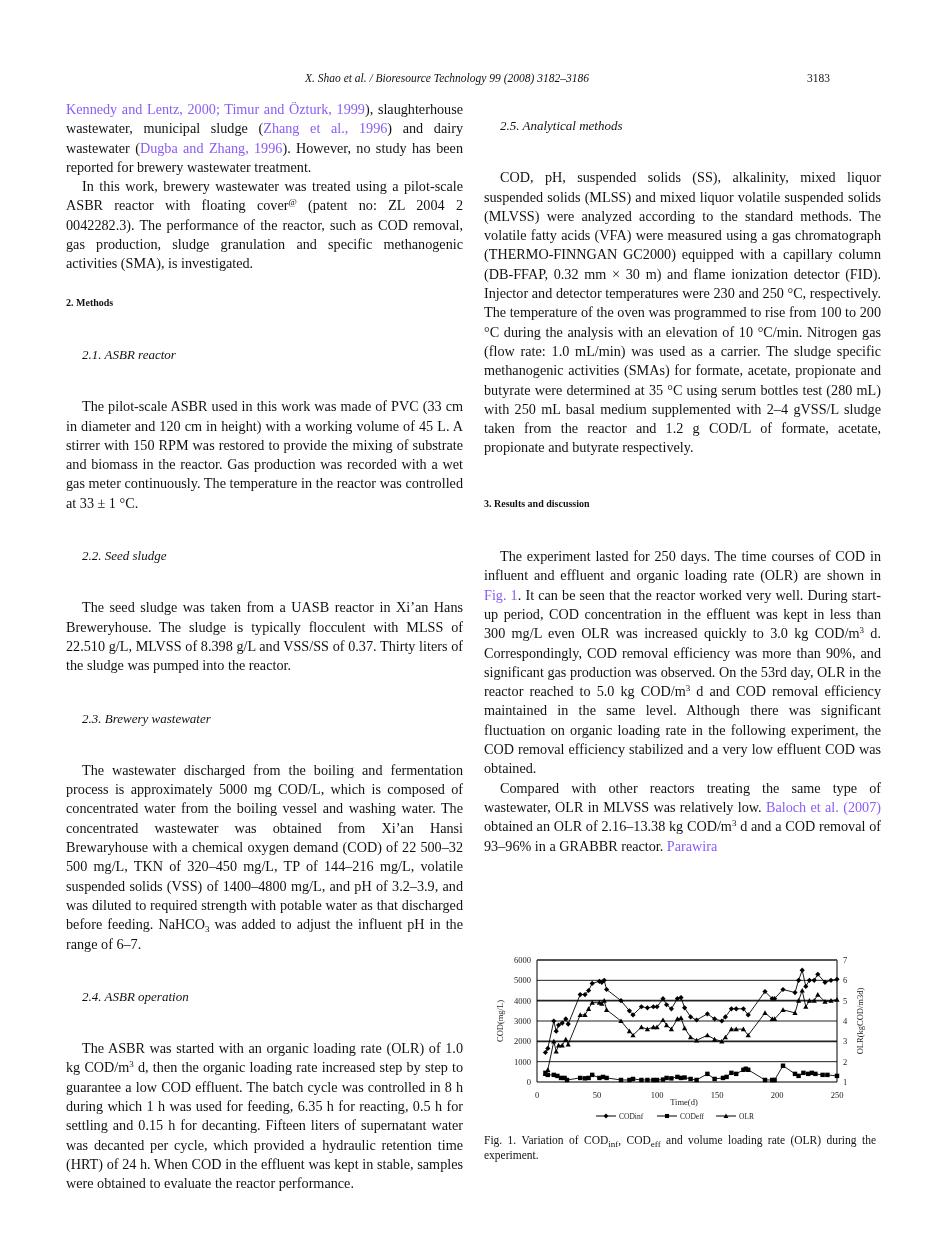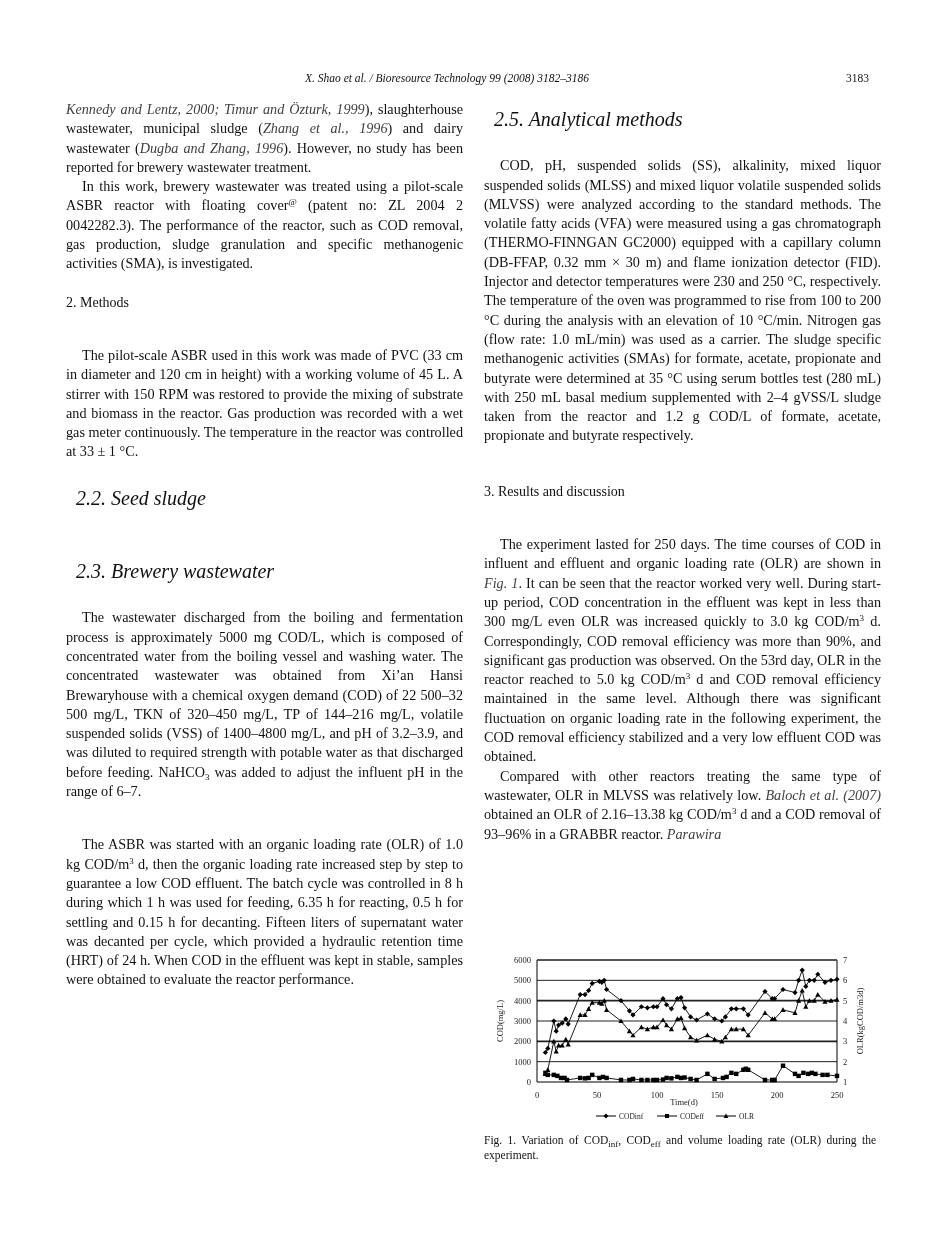--- a/index.html
+++ b/index.html
@@ -1,28 +1,28 @@
 <!DOCTYPE html>
 <html><head>
 <meta charset="utf-8">
 <style>
   html, body { margin:0; padding:0; background:#fff; }
   body { width:925px; height:1234px; position:relative; overflow:hidden;
          font-family:"Liberation Serif","DejaVu Serif",serif; color:#111; }
   .running-head { position:absolute; top:72px; left:0; width:925px; font-size:11.5px; }
   .running-head .rh-title { position:absolute; left:305px; font-style:italic; }
-  .running-head .rh-page { position:absolute; left:846px; }
+  .running-head .rh-page { position:absolute; left:807px; }
   .col { position:absolute; top:100px; width:397px; font-size:14.2px; line-height:19.3px; }
   .col.left { left:66px; }
   .col.right { left:484px; }
   p { margin:0; text-align:justify; }
   p.ind { text-indent:16px; }
-  .link { color:#404040;font-style:italic; }
-  h2 { font-size:14px; font-weight:normal; margin:0; line-height:19.3px; }
-  h3 { font-size:20px; font-weight:normal; font-style:italic; margin:10px; line-height:19.3px; }
+  .link { color:#8b5cf6; }
+  h2 { font-size:10px; font-weight:bold; margin:0; line-height:19.3px; }
+  h3 { font-size:13px; font-weight:normal; font-style:italic; margin:16px; line-height:19.3px; }
   .gap1 { height:19px; }
   .gap2 { height:17px; }
   sup { font-size:9px; vertical-align:5px; line-height:0; }
   sub { font-size:9px; vertical-align:-3px; line-height:0; }
   .figure { position:absolute; left:484px; top:948px; width:400px; height:180px; }
   .figure svg { position:absolute; left:0; top:0; }
   .caption { position:absolute; left:484px; top:1133px; width:392px; font-size:11.5px; line-height:15px; text-align:justify; }
 </style>
 </head>
 <body>
@@ -32,33 +32,36 @@
   <span class="rh-page">3183</span>
 </div>
 
 <div class="col left">
   <p><a class="link">Kennedy and Lentz, 2000; Timur and Özturk, 1999</a><span>), slaughterhouse wastewater, municipal sludge (</span><a class="link">Zhang et al., 1996</a><span>) and dairy wastewater (</span><a class="link">Dugba and Zhang, 1996</a><span>). However, no study has been reported for brewery wastewater treatment.</span></p>
   <p class="ind"><span>In this work, brewery wastewater was treated using a pilot-scale ASBR reactor with floating cover</span><sup>@</sup><span> (patent no: ZL 2004 2 0042282.3). The performance of the reactor, such as COD removal, gas production, sludge granulation and specific methanogenic activities (SMA), is investigated.</span></p>
 
   <div class="gap1"></div>
   <h2>2. Methods</h2>
   <div class="gap2"></div>
+  <h3>2.1. ASBR reactor</h3>
   <div class="gap2"></div>
   <p class="ind">The pilot-scale ASBR used in this work was made of PVC (33 cm in diameter and 120 cm in height) with a working volume of 45 L. A stirrer with 150 RPM was restored to provide the mixing of substrate and biomass in the reactor. Gas production was recorded with a wet gas meter continuously. The temperature in the reactor was controlled at 33 ± 1 °C.</p>
 
   <div class="gap2"></div>
   <h3>2.2. Seed sludge</h3>
   <div class="gap2"></div>
+  <p class="ind">The seed sludge was taken from a UASB reactor in Xi’an Hans Breweryhouse. The sludge is typically flocculent with MLSS of 22.510 g/L, MLVSS of 8.398 g/L and VSS/SS of 0.37. Thirty liters of the sludge was pumped into the reactor.</p>
 
   <div class="gap2"></div>
   <h3>2.3. Brewery wastewater</h3>
   <div class="gap2"></div>
   <p class="ind"><span>The wastewater discharged from the boiling and fermentation process is approximately 5000 mg COD/L, which is composed of concentrated water from the boiling vessel and washing water. The concentrated wastewater was obtained from Xi’an Hansi Brewaryhouse with a chemical oxygen demand (COD) of 22 500–32 500 mg/L, TKN of 320–450 mg/L, TP of 144–216 mg/L, volatile suspended solids (VSS) of 1400–4800 mg/L, and pH of 3.2–3.9, and was diluted to required strength with potable water as that discharged before feeding. NaHCO</span><sub>3</sub><span> was added to adjust the influent pH in the range of 6–7.</span></p>
 
   <div class="gap2"></div>
+  <h3>2.4. ASBR operation</h3>
   <div class="gap2"></div>
   <p class="ind"><span>The ASBR was started with an organic loading rate (OLR) of 1.0 kg COD/m</span><sup>3</sup><span> d, then the organic loading rate increased step by step to guarantee a low COD effluent. The batch cycle was controlled in 8 h during which 1 h was used for feeding, 6.35 h for reacting, 0.5 h for settling and 0.15 h for decanting. Fifteen liters of supernatant water was decanted per cycle, which provided a hydraulic retention time (HRT) of 24 h. When COD in the effluent was kept in stable, samples were obtained to evaluate the reactor performance.</span></p>
 </div>
 
 <div class="col right">
   <h3>2.5. Analytical methods</h3>
   <div class="gap2"></div>
   <p class="ind">COD, pH, suspended solids (SS), alkalinity, mixed liquor suspended solids (MLSS) and mixed liquor volatile suspended solids (MLVSS) were analyzed according to the standard methods. The volatile fatty acids (VFA) were measured using a gas chromatograph (THERMO-FINNGAN GC2000) equipped with a capillary column (DB-FFAP, 0.32 mm × 30 m) and flame ionization detector (FID). Injector and detector temperatures were 230 and 250 °C, respectively. The temperature of the oven was programmed to rise from 100 to 200 °C during the analysis with an elevation of 10 °C/min. Nitrogen gas (flow rate: 1.0 mL/min) was used as a carrier. The sludge specific methanogenic activities (SMAs) for formate, acetate, propionate and butyrate were determined at 35 °C using serum bottles test (280 mL) with 250 mL basal medium supplemented with 2–4 gVSS/L sludge taken from the reactor and 1.2 g COD/L of formate, acetate, propionate and butyrate respectively.</p>
 
   <div class="gap1"></div>

